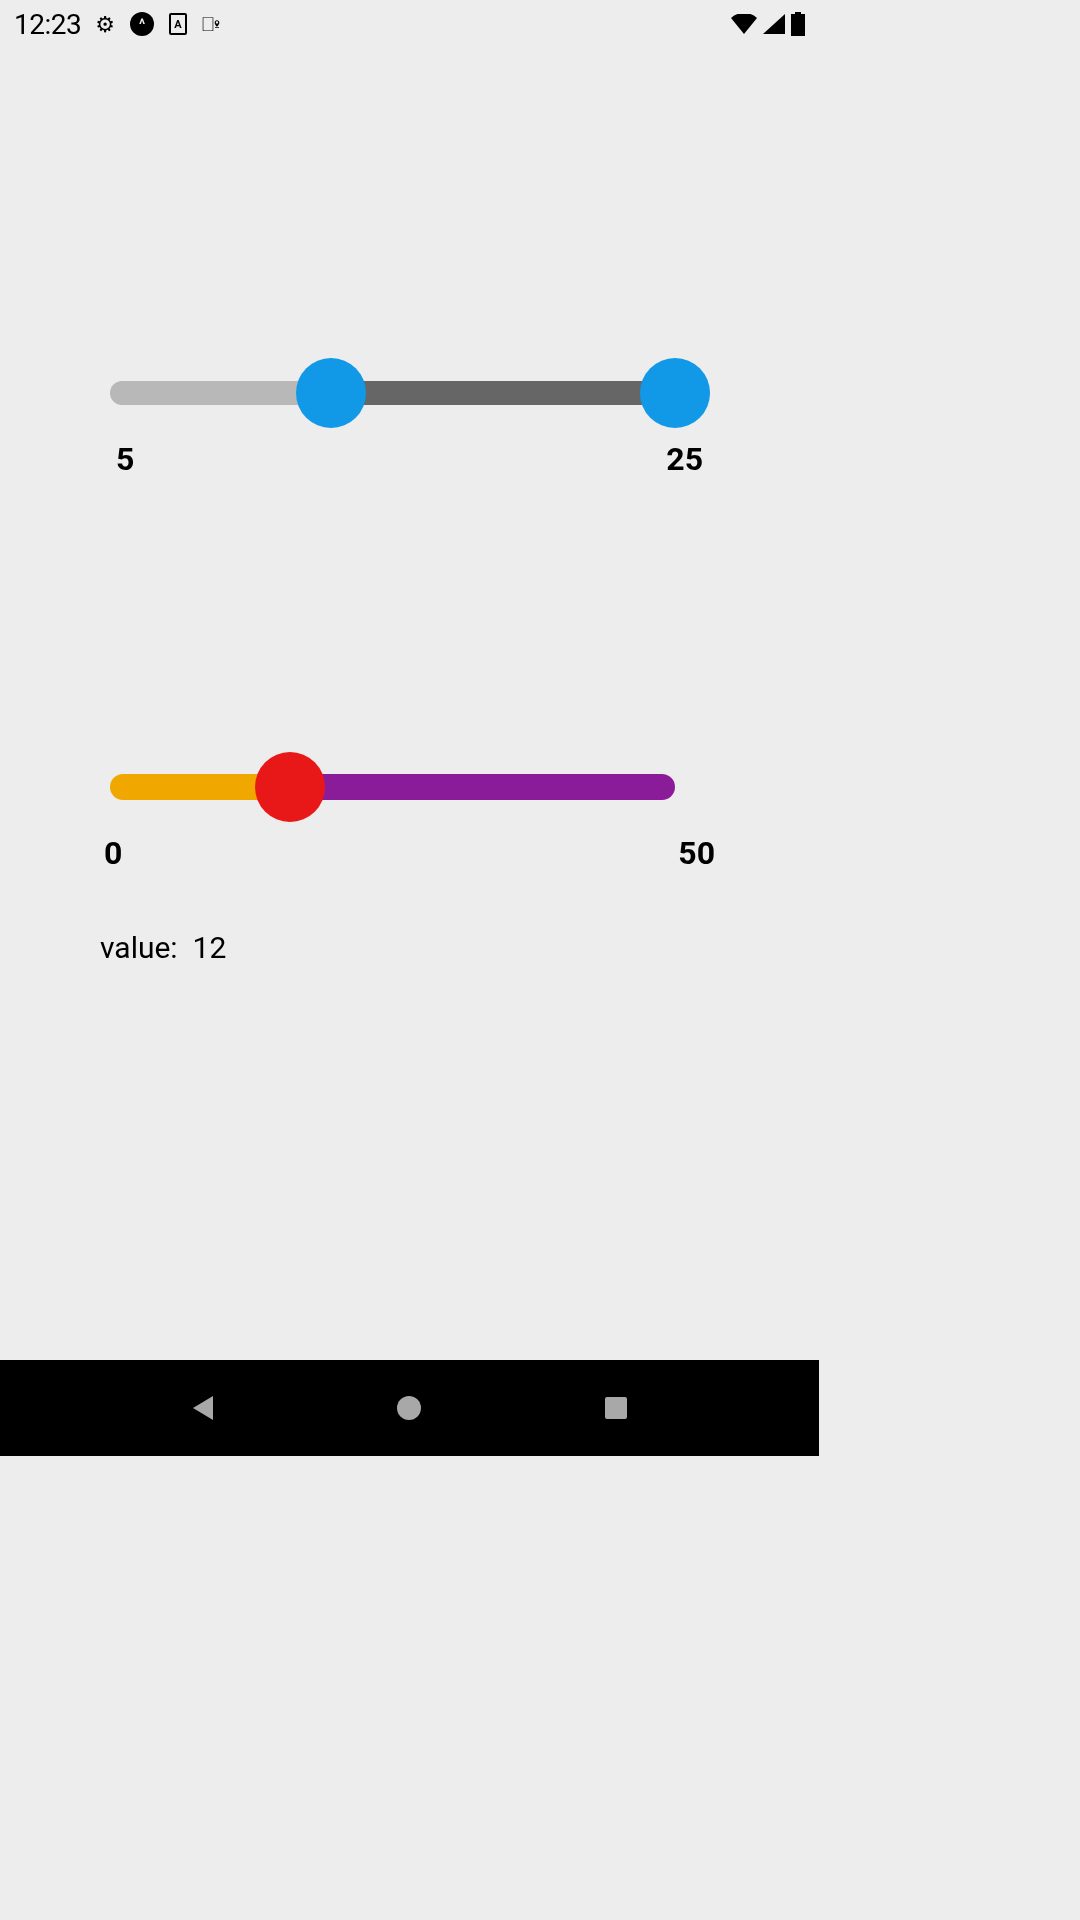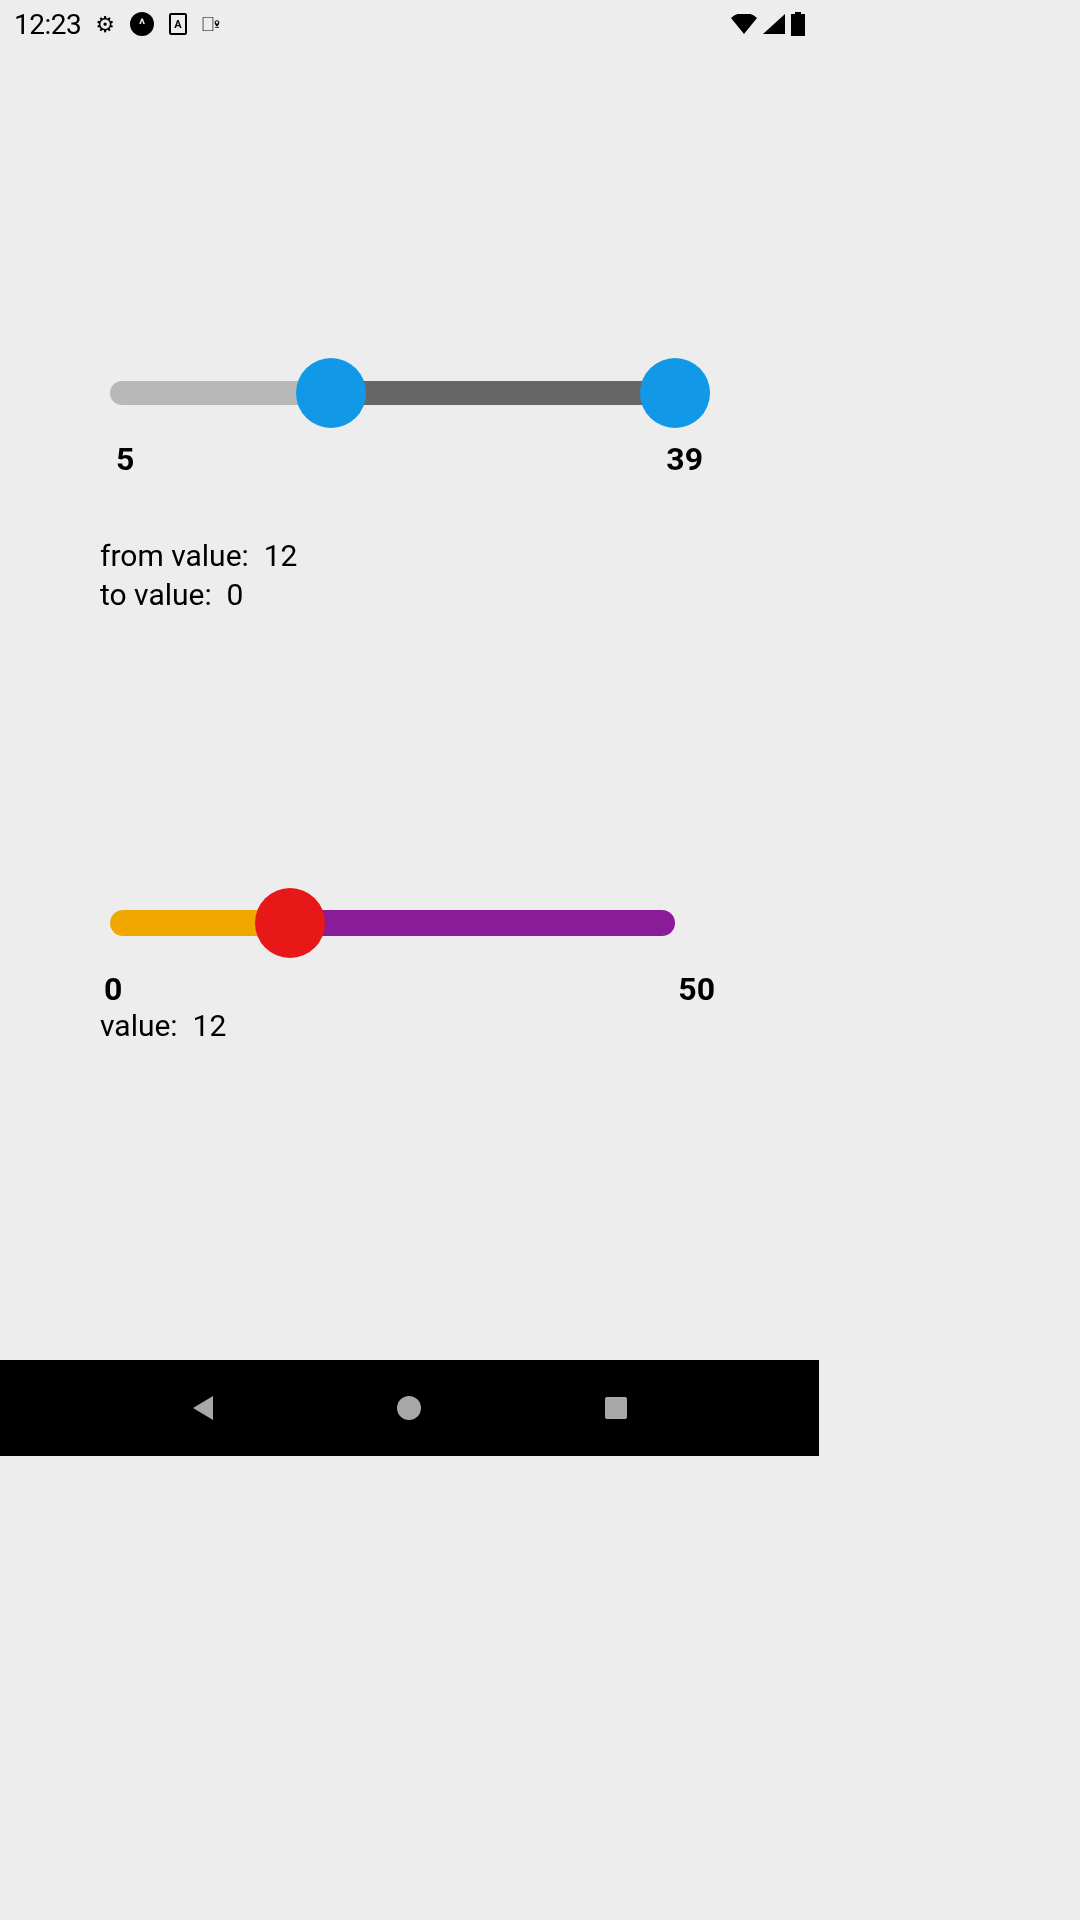--- a/index.html
+++ b/index.html
@@ -185,20 +185,21 @@
     .single-labels {
       display: flex;
       justify-content: space-between;
       margin-top: 12px;
       font-size: 32px;
       font-weight: bold;
       color: #000;
       padding: 0 4px;
     }
     .single-readout {
+      margin-top: 58px;
       font-size: 30px;
       color: #000;
     }
     
     .nav-bar {
       position: absolute;
       bottom: 0;
       left: 0;
       right: 0;
       height: 96px;
@@ -256,31 +257,21 @@
 
   <div class="range-slider-container">
     <div class="range-slider">
       <div class="slider-rail" id="range-rail" style="left: 10px; width: 600px;"></div>
       <div class="slider-track-range" id="range-track" style="left: 230.5px; width: 344.5px;"></div>
       <div class="slider-thumb thumb-blue" id="range-thumb-from" style="left: 195.5px;"></div>
       <div class="slider-thumb thumb-blue" id="range-thumb-to" style="left: 540px;"></div>
     </div>
     <div class="slider-labels">
       <span>5</span>
-      <span>39</span>
-    </div>
-    <div class="readout">
-      <div>
-        <span>from value:</span>
-        &nbsp;<span>12</span>
-      </div>
-      <div>
-        <span>to value:</span>
-        &nbsp;<span>0</span>
-      </div>
+      <span>25</span>
     </div>
   </div>
 
   <div class="single-slider-container">
     <div class="single-slider">
       <div class="slider-track-orange" id="single-track-left" style="left: 10px; width: 204.5px;"></div>
       <div class="slider-track-purple" id="single-track-right" style="left: 179.5px; width: 395.5px;"></div>
       <div class="slider-thumb thumb-red" id="single-thumb" style="left: 154.5px;"></div>
     </div>
     <div class="single-labels">

